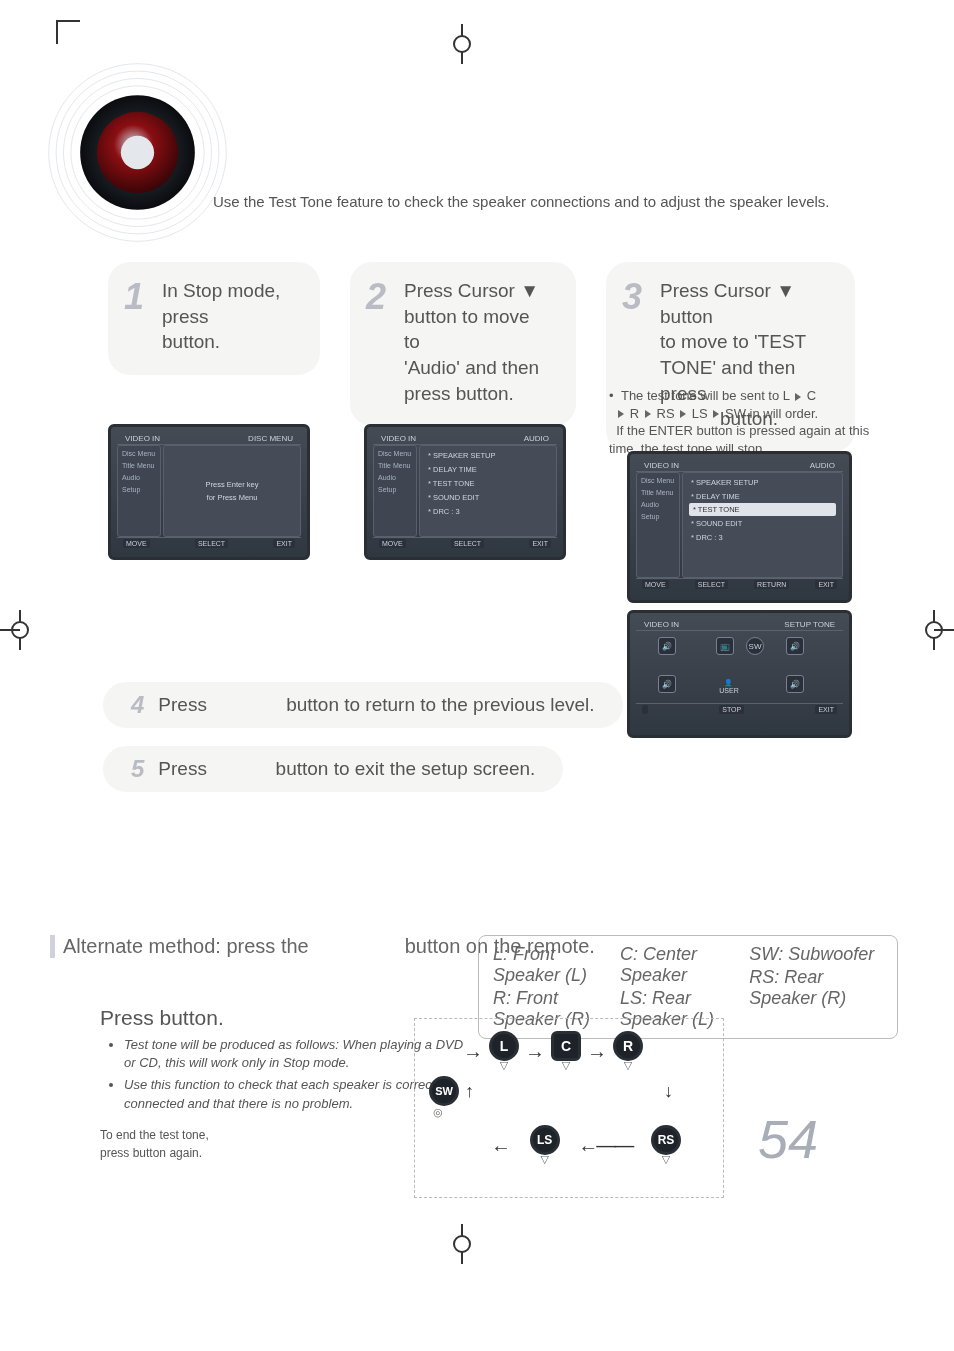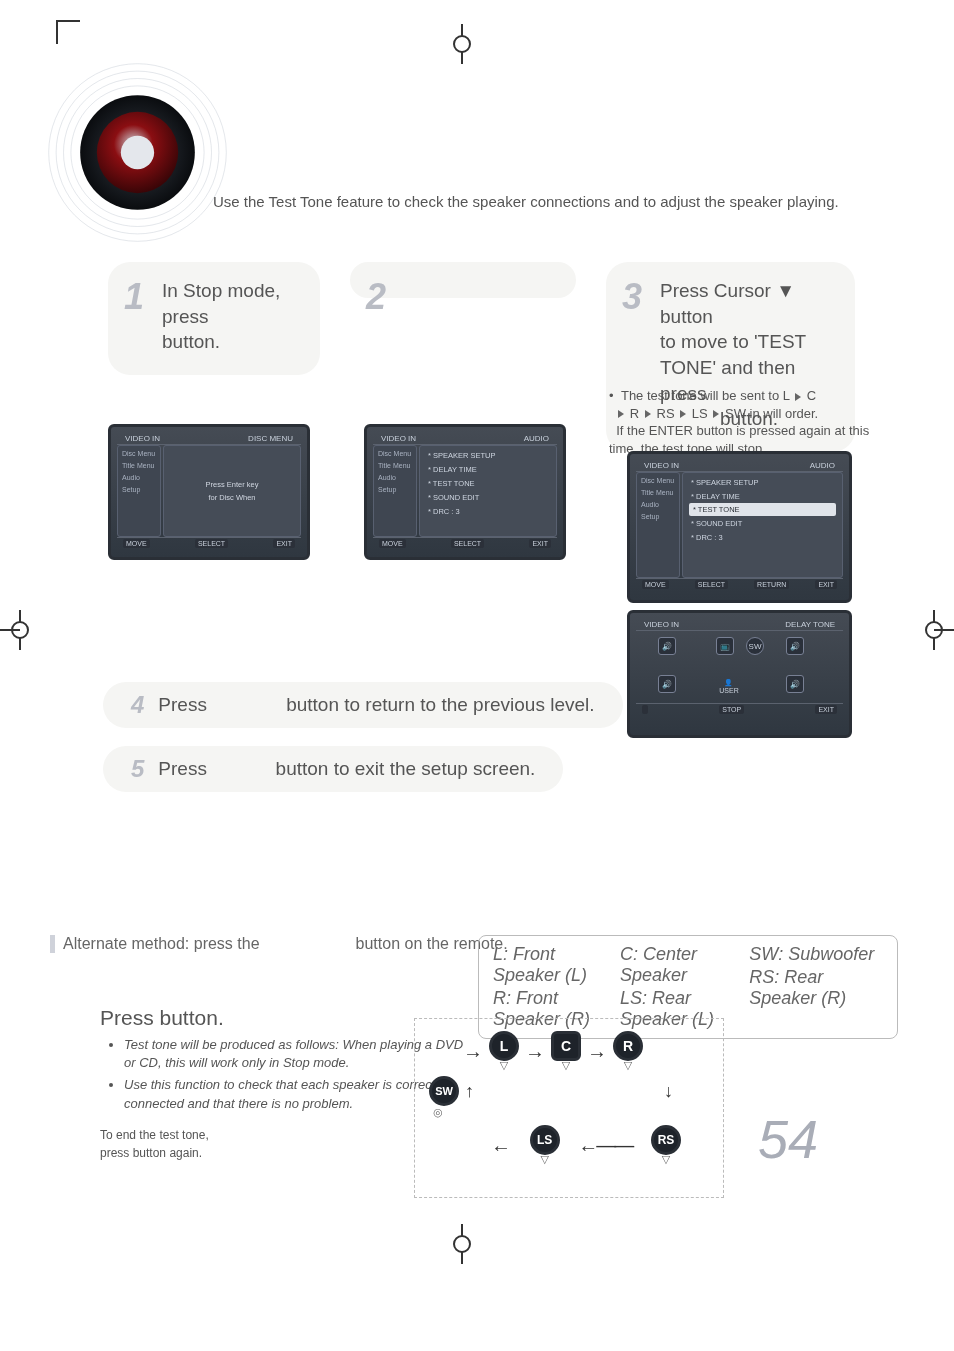--- a/index.html
+++ b/index.html
@@ -35,21 +35,21 @@
 .sp-grid { position: relative; width: 100%; height: 72px; }
 .sp-ic { position:absolute; width:18px; height:18px; background:#2a303a; border:1px solid #788094; border-radius:3px; display:flex; align-items:center; justify-content:center; font-size:8px; color:#c8d0db; }
 .instr-row { position: absolute; left: 103px; display: flex; align-items: center; gap: 12px; }
 .ir1 { top: 682px; }
 .ir2 { top: 746px; }
 .pill { background: #f5f5f3; border-radius: 999px; padding: 9px 28px; display: flex; align-items: center; gap: 8px; }
 .pill-num { font-size: 24px; color: #b9bcc4; font-style: italic; font-weight: bold; margin-right:6px; }
 .pill-text { font-size: 19px; color: #555; }
 .footer-panel { position: absolute; top: 935px; left: 50px; width: 854px; }
 .alt-line { display: flex; align-items: baseline; gap: 8px; border-left: 5px solid #cfd2da; padding-left: 8px; }
-.alt-text { font-size: 16px; color: #666; }
+.alt-text { font-size: 20px; color: #666; }
 .legend-box { position:absolute; top: 935px; left: 478px; width: 420px; border:1px solid #bbb; border-radius:8px; padding:8px 14px; font-size:18px; color:#666; display:flex; justify-content:space-between;font-style:italic; }
 .legend-col { display:flex; flex-direction:column; gap:2px; }
 .press-tt { position:absolute; top:1006px; left:100px; font-size:21px; color:#555; }
 .bullets { position:absolute; top:1036px; left:110px; width:360px; font-size:13px; color:#555; line-height:1.4;font-style:italic; }
 .bullets li { margin-left: 14px; margin-bottom:4px; list-style: disc; }
 .end-tt { position:absolute; top:1126px; left:100px; font-size:12px; color:#555; line-height:1.5; }
 .flow-box { position:absolute; top:1018px; left:414px; width:310px; height:180px; border:1px dashed #bbb; padding:12px; }
 .flow-row { display:flex; align-items:center; gap:6px; justify-content:center; }
 .flow-row2 { display:flex; align-items:center; gap:6px; justify-content:space-between; padding: 6px 30px 0 64px; }
 .spk { width:30px; height:30px; border:3px solid #2a2f36; border-radius:6px; background:#1e232a; color:#fff; display:flex; align-items:center; justify-content:center; font-weight:bold; font-size:14px; }
@@ -116,36 +116,42 @@
   </defs>
   <circle cx="100" cy="100" r="96" fill="none" stroke="#b5bdc9" stroke-width="0.4"></circle>
   <circle cx="100" cy="100" r="88" fill="none" stroke="#b5bdc9" stroke-width="0.4"></circle>
   <circle cx="100" cy="100" r="80" fill="none" stroke="#b5bdc9" stroke-width="0.4"></circle>
   <circle cx="100" cy="100" r="72" fill="none" stroke="#b5bdc9" stroke-width="0.4"></circle>
   <circle cx="100" cy="100" r="62" fill="url(#g1)"></circle>
   <circle cx="100" cy="100" r="44" fill="url(#g2)"></circle>
   <circle cx="100" cy="100" r="18" fill="#e4e7ec"></circle>
 </svg>
 
-<div class="intro-text">Use the Test Tone feature to check the speaker connections and to adjust the speaker playing.</div>
+<div class="intro-text">Use the Test Tone feature to check the speaker connections and to adjust the speaker levels.</div>
 
 <div class="step-row">
   <div class="step-box step1">
     <div class="step-content">
       <div class="step-num">1</div>
       <div class="step-text">
         <span>In Stop mode,</span><br>
         <span>press</span><br>
         <span>button.</span>
       </div>
     </div>
   </div>
   <div class="step-box step2">
     <div class="step-content">
       <div class="step-num">2</div>
+      <div class="step-text">
+        <span>Press Cursor  ▼</span><br>
+        <span>button to move to</span><br>
+        <span>'Audio' and then</span><br>
+        <span>press            button.</span>
+      </div>
     </div>
   </div>
   <div class="step-box step3">
     <div class="step-content">
       <div class="step-num">3</div>
       <div class="step-text">
         <span>Press Cursor ▼ button</span><br>
         <span>to move to 'TEST</span><br>
         <span>TONE' and then press</span><br>
         <span style="margin-left:60px">button.</span>
@@ -179,21 +185,21 @@
   <div class="osd-body">
     <div class="osd-side">
       <div>Disc Menu</div>
       <div>Title Menu</div>
       <div>Audio</div>
       <div>Setup</div>
     </div>
     <div class="osd-main">
       <div class="osd-center">
         <span>Press Enter key</span>
-        <span>for Disc When</span>
+        <span>for Press Menu</span>
       </div>
     </div>
   </div>
   <div class="osd-ftr">
     <span>MOVE</span>
     <span>SELECT</span>
     <span>EXIT</span>
   </div>
 </div>
 
@@ -248,21 +254,21 @@
     <span>MOVE</span>
     <span>SELECT</span>
     <span>RETURN</span>
     <span>EXIT</span>
   </div>
 </div>
 
 <div class="osd osd4">
   <div class="osd-hdr">
       <span>VIDEO IN</span>
-      <span>DELAY TONE</span>
+      <span>SETUP TONE</span>
     </div>
   <div class="sp-grid">
     <div class="sp-ic" style="left:22px; top:6px">🔊</div>
     <div class="sp-ic" style="left:80px; top:6px">📺</div>
     <div class="sp-ic" style="left:110px; top:6px; border-radius:999px">SW</div>
     <div class="sp-ic" style="left:150px; top:6px">🔊</div>
     <div class="sp-ic" style="left:22px; top:44px">🔊</div>
     <div class="sp-ic" style="left:150px; top:44px">🔊</div>
     <div style="position:absolute; left:78px; top:48px; font-size:7px; color:#c8d0db; text-align:center; width:30px">👤<br><span>USER</span></div>
   </div>

